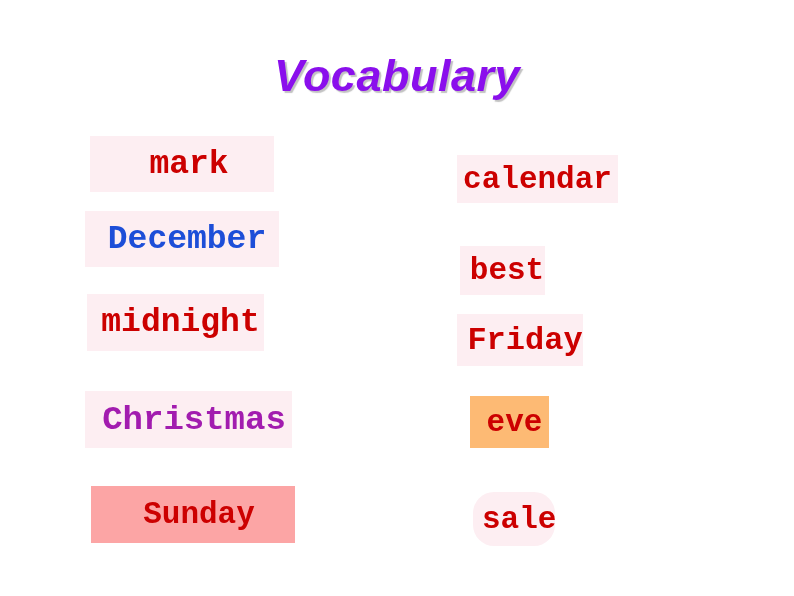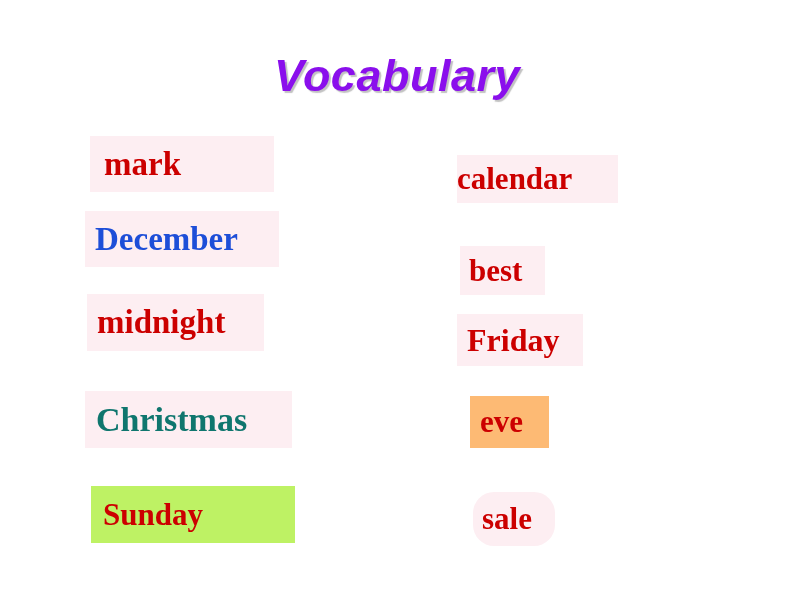--- a/index.html
+++ b/index.html
@@ -35,27 +35,28 @@
     line-height: 52px;
     letter-spacing: 0.5px;
     color: #8a0fec;
     text-shadow: 2px 2px 1px rgba(120,120,120,0.45);
     white-space: nowrap;
   }
   .word-chip {
     position: absolute;
     background: #fdeef2;
     color: #cc0000;
-    font-family: Liberation Serif, serif;
+    font-family: Liberation Mono, monospace;
     font-weight: bold;
     display: flex;
     align-items: center;
     box-sizing: border-box;
     white-space: nowrap;
     overflow: hidden;
+    text-align: center;
   }
   .word-chip > .word-text {
     display: block;
     width: 100%;
   }
 </style>
 </head>
 <body>
 
 <div id="slide">
@@ -67,24 +68,24 @@
 
 <div class="word-chip" style="left: 90px; top: 136px; width: 184px; height: 56px; padding-left: 14px; font-size: 33px; background: rgb(253, 238, 242); color: rgb(204, 0, 0);">
       <span class="word-text">mark</span>
     </div>
     <div class="word-chip" style="left: 85px; top: 211px; width: 194px; height: 56px; padding-left: 10px; font-size: 33px; background: rgb(253, 238, 242); color: #1d4ed8;">
       <span class="word-text">December</span>
     </div>
     <div class="word-chip" style="left: 87px; top: 294px; width: 177px; height: 57px; padding-left: 10px; font-size: 33px; background: rgb(253, 238, 242); color: rgb(204, 0, 0);">
       <span class="word-text">midnight</span>
     </div>
-    <div class="word-chip" style="left: 85px; top: 391px; width: 207px; height: 57px; padding-left: 11px; font-size: 34px; background: rgb(253, 238, 242); color: #0f766e;">
+    <div class="word-chip" style="left: 85px; top: 391px; width: 207px; height: 57px; padding-left: 11px; font-size: 34px; background: rgb(253, 238, 242); color: #a21caf;">
       <span class="word-text">Christmas</span>
     </div>
-    <div class="word-chip" style="left: 91px; top: 486px; width: 204px; height: 57px; padding-left: 12px; font-size: 31px; background: #bef264; color: rgb(204, 0, 0);">
+    <div class="word-chip" style="left: 91px; top: 486px; width: 204px; height: 57px; padding-left: 12px; font-size: 31px; background: #fca5a5; color: rgb(204, 0, 0);">
       <span class="word-text">Sunday</span>
     </div>
     <div class="word-chip" style="left: 457px; top: 155px; width: 161px; height: 48px; font-size: 31px; background: rgb(253, 238, 242); color: rgb(204, 0, 0);">
       <span class="word-text">calendar</span>
     </div>
     <div class="word-chip" style="left: 457px; top: 314px; width: 126px; height: 52px; padding-left: 10px; font-size: 32px; background: rgb(253, 238, 242); color: rgb(204, 0, 0);">
       <span class="word-text">Friday</span>
     </div>
     <div class="word-chip" style="left: 460px; top: 246px; width: 85px; height: 49px; padding-left: 9px; font-size: 31px; background: rgb(253, 238, 242); color: rgb(204, 0, 0);">
       <span class="word-text">best</span>

